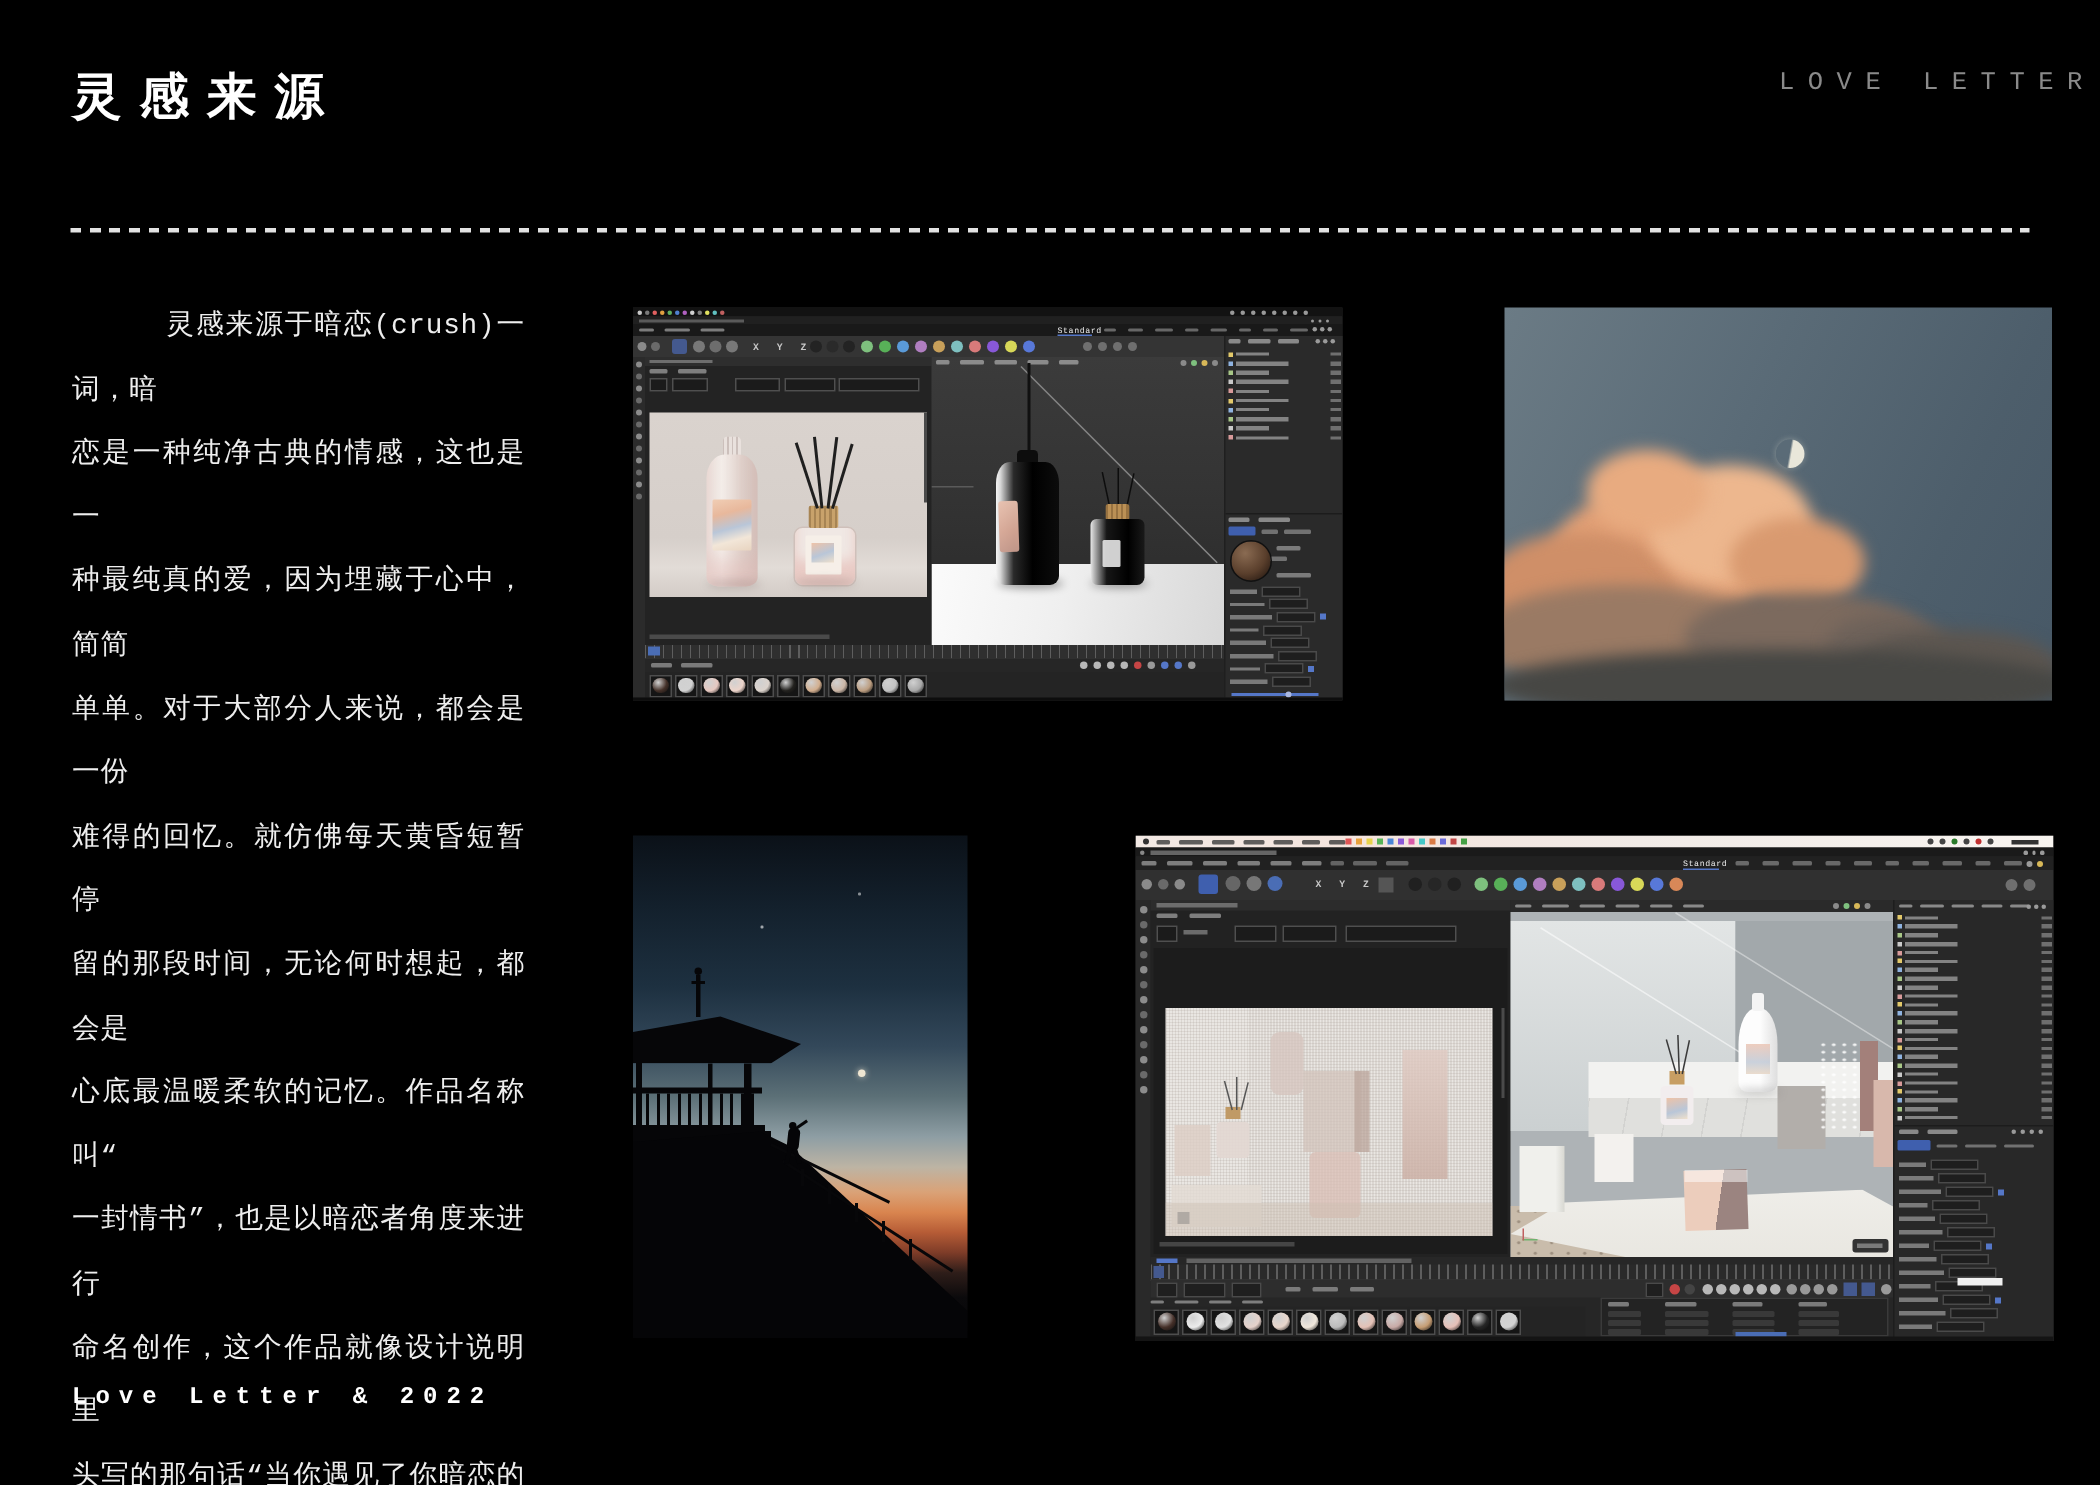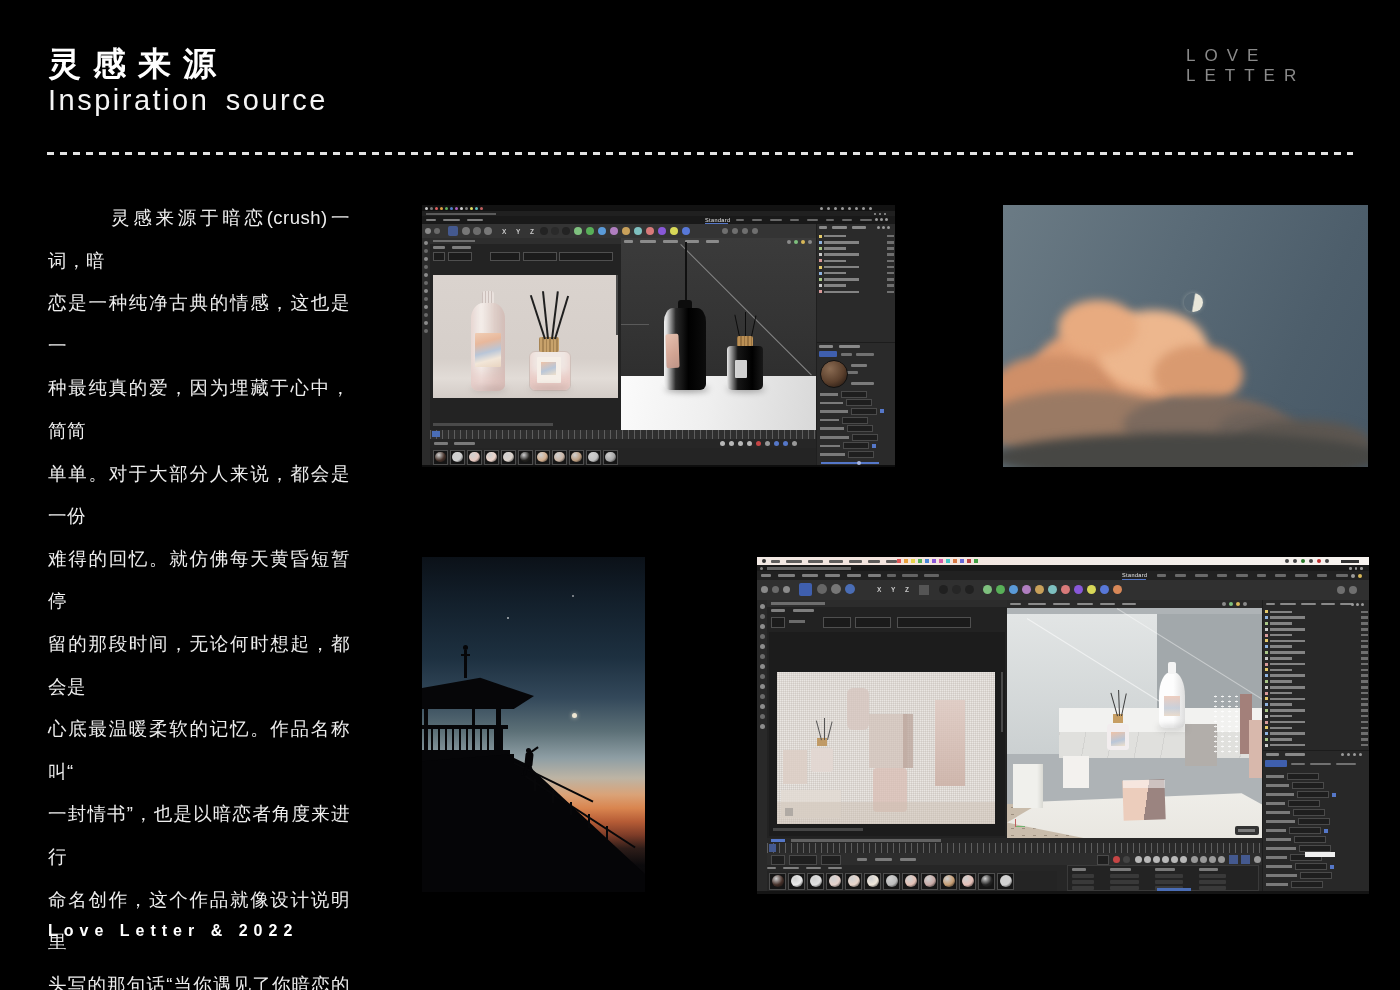--- a/index.html
+++ b/index.html
@@ -1,17 +1,17 @@
 <!DOCTYPE html>
 <html><head>
 <meta charset="utf-8">
 <style>
   html,body{margin:0;padding:0;background:#000;}
   .page{position:relative;width:1400px;height:990px;background:#000;overflow:hidden;
-        font-family:Liberation Sans, sans-serif;}
+        font-family:Liberation Mono, monospace;}
   .a{position:absolute;}
   i{font-style:normal;}
   .t-cn{left:48px;top:42px;font-size:33px;font-weight:bold;color:#fff;letter-spacing:12px;}
   .t-en{left:48px;top:84px;font-size:29px;font-weight:400;color:#f5f5f5;letter-spacing:2.5px;word-spacing:6px;}
   .brand{left:1186px;top:46px;font-size:17px;color:#8a8a8a;letter-spacing:9px;}
   .divider{left:47px;top:152px;width:1306px;height:3px;
     background:repeating-linear-gradient(90deg,#e2e2e2 0 7px,transparent 7px 13px);}
   .intro{left:48px;top:197px;width:302px;font-size:18.5px;line-height:42.6px;color:#eee;
     white-space:pre-line;text-indent:3.4em;text-align:justify;letter-spacing:.5px;}
   .footer{left:48px;top:922px;font-size:16px;font-weight:bold;color:#fff;letter-spacing:6px;}
@@ -22,21 +22,20 @@
   .blur5{filter:blur(5px);}
   .blur3{filter:blur(3px);}
   .rb{border-radius:50%;}
 </style>
 </head>
 <body>
 
 <div class="page">
 
   <div class="a t-cn">灵感来源</div>
-  <div class="a t-en">Inspiration source</div>
   <div class="a brand">LOVE LETTER</div>
   <div class="a divider"></div>
 
   <div class="a intro">灵感来源于暗恋(crush)一词，暗
 恋是一种纯净古典的情感，这也是一
 种最纯真的爱，因为埋藏于心中，简简
 单单。对于大部分人来说，都会是一份
 难得的回忆。就仿佛每天黄昏短暂停
 留的那段时间，无论何时想起，都会是
 心底最温暖柔软的记忆。作品名称叫“

